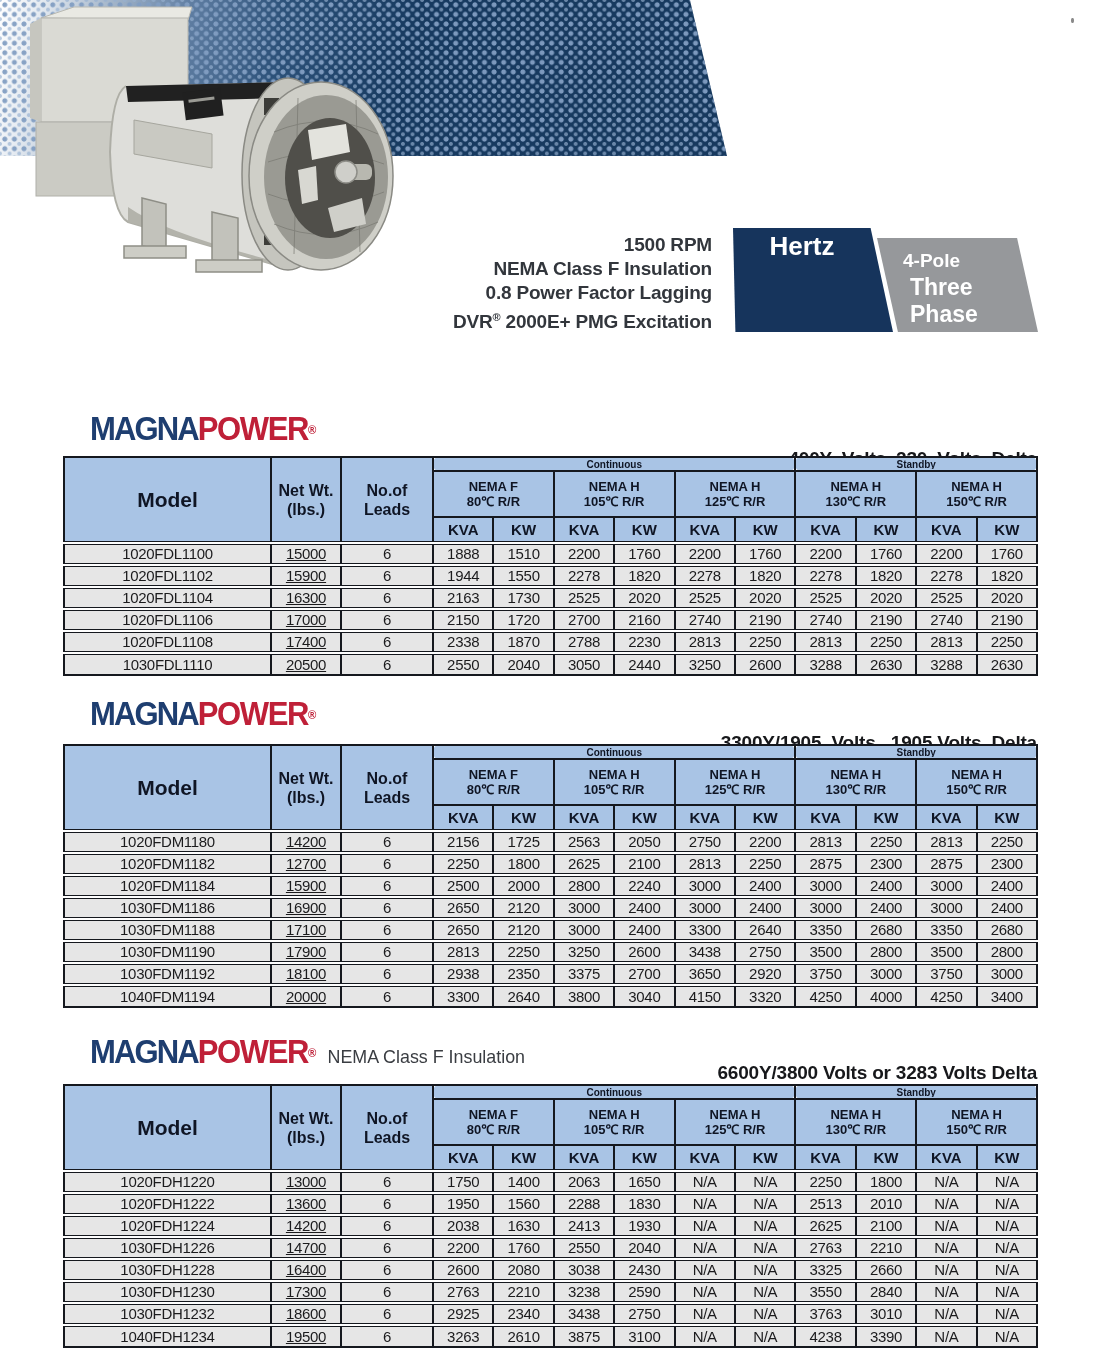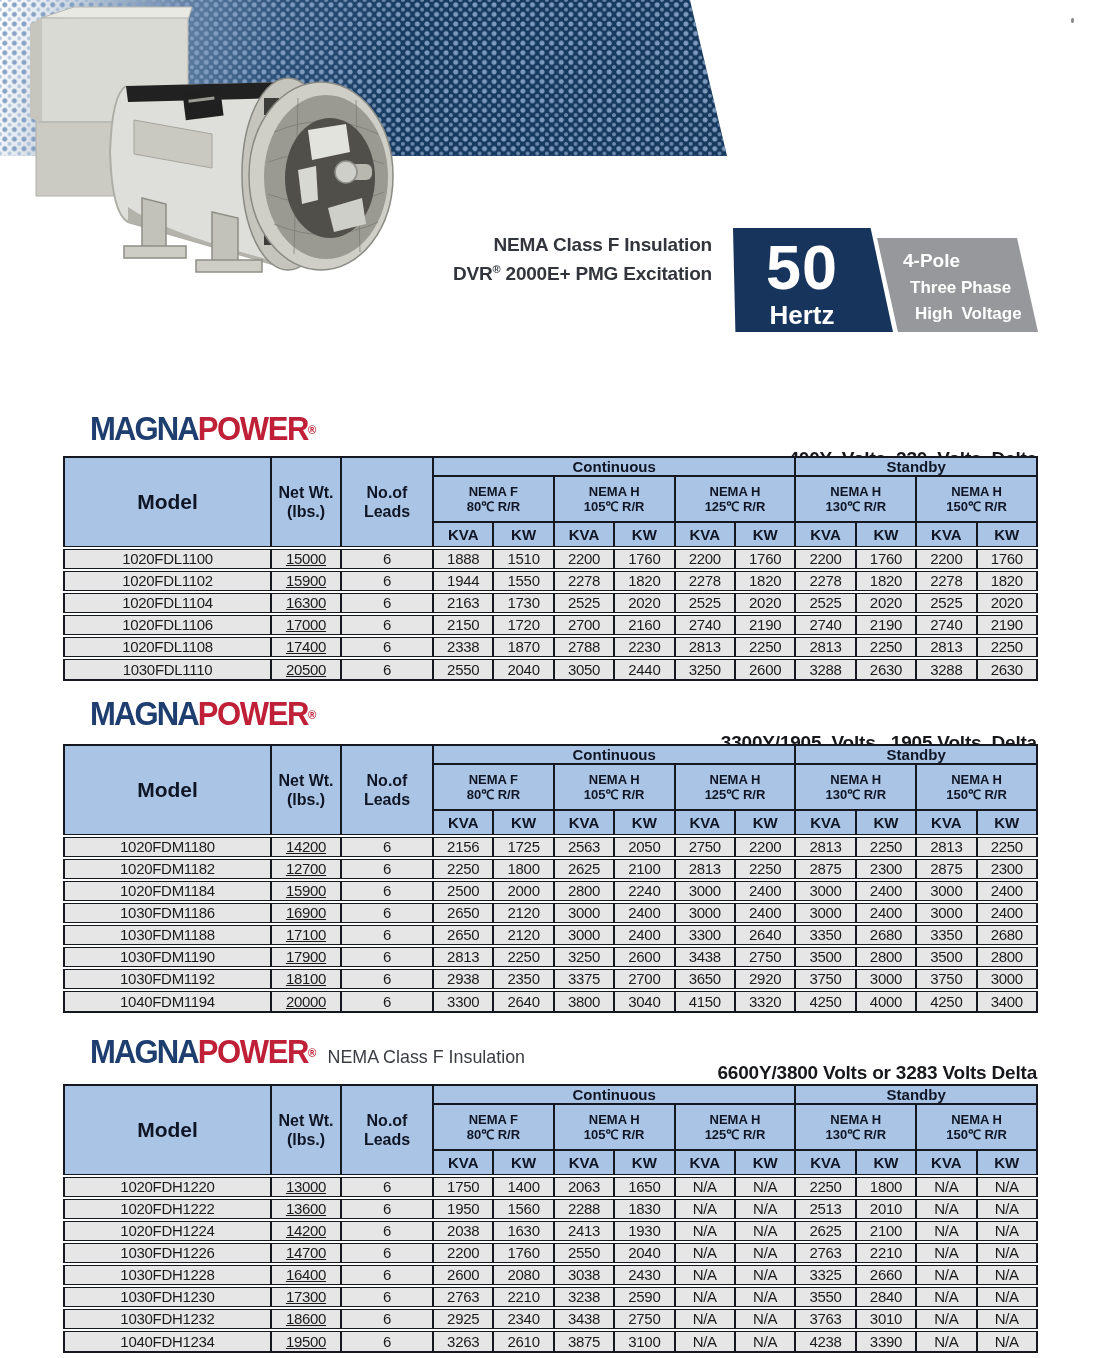--- a/index.html
+++ b/index.html
@@ -42,21 +42,21 @@
                      margin:9px 22px 0 0; letter-spacing:1px; }
   .hertz-badge .unit{ font-size:26px; font-weight:bold; margin:3px 22px 0 0; }
 
   .pole-badge{
     position:absolute; left:877px; top:238px; width:161px; height:94px;
     background:#96989b; color:#fff; font-weight:bold;
     clip-path: polygon(0 0, 87% 0, 100% 100%, 13% 100%);
     padding-top:9px;
   }
   .pole-badge .l1{ font-size:19px; line-height:27px; padding-left:26px; }
-  .pole-badge .l2{ font-size:17px; line-height:27px; padding-left:33px; }
+  .pole-badge .l2{ font-size:23px; line-height:27px; padding-left:33px; }
   .pole-badge .l3{ font-size:17px; line-height:26px; padding-left:38px; word-spacing:4px; }
 
   
   .brand{ position:absolute; left:90px; white-space:nowrap;
           transform:scaleX(0.94); transform-origin:left center; }
   .brand .magna{ color:#1e3e70; font-size:33px; font-weight:bold; letter-spacing:-2px; }
   .brand .power{ color:#bf2038; font-size:33px; font-weight:bold; letter-spacing:-1.5px; }
   .brand .reg{ color:#bf2038; font-size:12px; vertical-align:super; font-weight:bold; }
   .brand .note{ color:#3a3d42; font-size:19px; font-weight:normal; letter-spacing:0;
                 margin-left:12px; }
@@ -69,21 +69,21 @@
   
   .table-slot{ position:absolute; left:63px; width:973px; }
   table.spec{ border-collapse:collapse; table-layout:fixed; width:973px; background:#fff; }
   table.spec th, table.spec td{
     border:2px solid #15181e; text-align:center; vertical-align:middle;
     padding:0; overflow:hidden;
   }
   table.spec th{ background:#a9c4e5; color:#0f1524; }
   th.h-model{ font-size:21px; font-weight:bold; }
   th.h-two{ font-size:16px; font-weight:bold; line-height:19px; }
-  th.h-top{ font-size:15px; font-weight:bold; height:14px; }
+  th.h-top{ font-size:10px; font-weight:bold; height:14px;border-radius:6px; }
   th.h-nema{ font-size:13px; font-weight:bold; line-height:15px; height:46px; }
   th.h-kw{ font-size:15px; font-weight:bold; height:26px; }
   table.spec td{
     background:#e6e6e6; background-clip:padding-box;
     border-top:4px double #15181e;
     font-size:15px; height:22px; line-height:18px; color:#1b1b1d;
     letter-spacing:-0.3px;
   }
   td.c-model{ font-size:14.5px; }
   td.c-wt{ font-size:13.5px;text-decoration:underline; }
@@ -140,26 +140,27 @@
   <polygon points="292,128 330,122 334,150 296,158" fill="#e3e3dd"></polygon>
   <polygon points="282,168 300,164 302,198 286,202" fill="#d8d8d2"></polygon>
   <polygon points="312,206 346,196 350,222 318,230" fill="#cfcfc9"></polygon>
   <rect x="330" y="162" width="26" height="16" rx="6" fill="#b8b8b0"></rect>
   <circle cx="330" cy="170" r="11" fill="#cfcfca" stroke="#8e8e88" stroke-width="1.5"></circle>
 </svg>
 
 <div class="scan-speck"></div>
 
 <div class="spec-block">
+  <div>1500 RPM</div>
   <div>NEMA Class F Insulation</div>
+  <div>0.8 Power Factor Lagging</div>
   <div><span>DVR</span><span class="reg">®</span><span> 2000E+ PMG Excitation</span></div>
 </div>
 
 <div class="hertz-badge">
-  <div class="val">50</div>
   <div class="unit">Hertz</div>
 </div>
 
 <div class="pole-badge">
   <div class="l1">4-Pole</div>
   <div class="l2">Three Phase</div>
   <div class="l3">High Voltage</div>
 </div>
 
 <div class="brand" style="top:410px">

